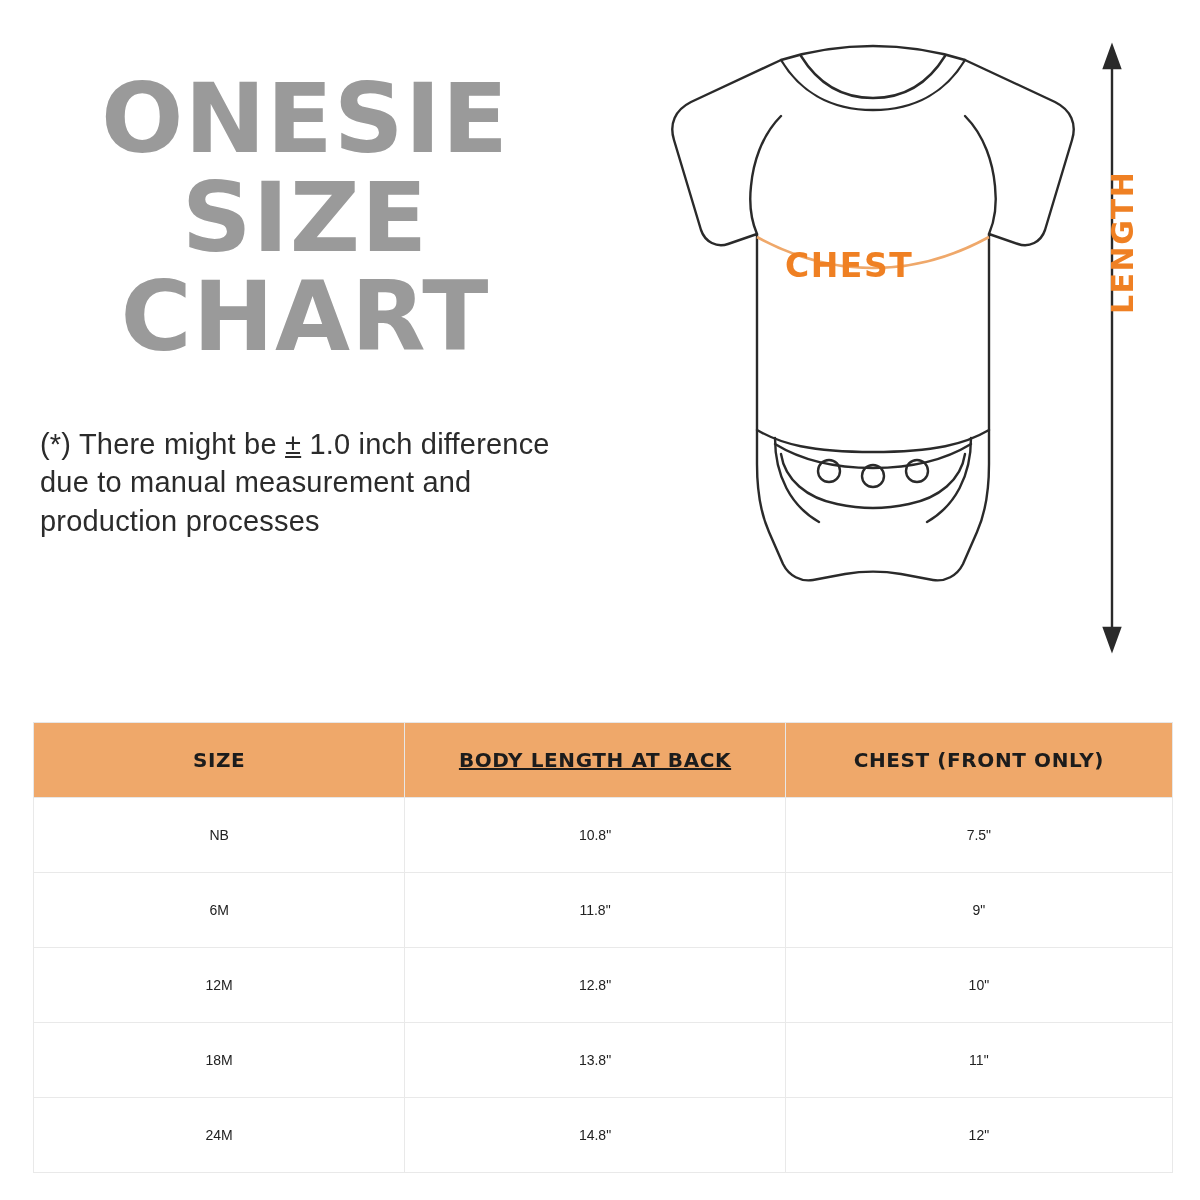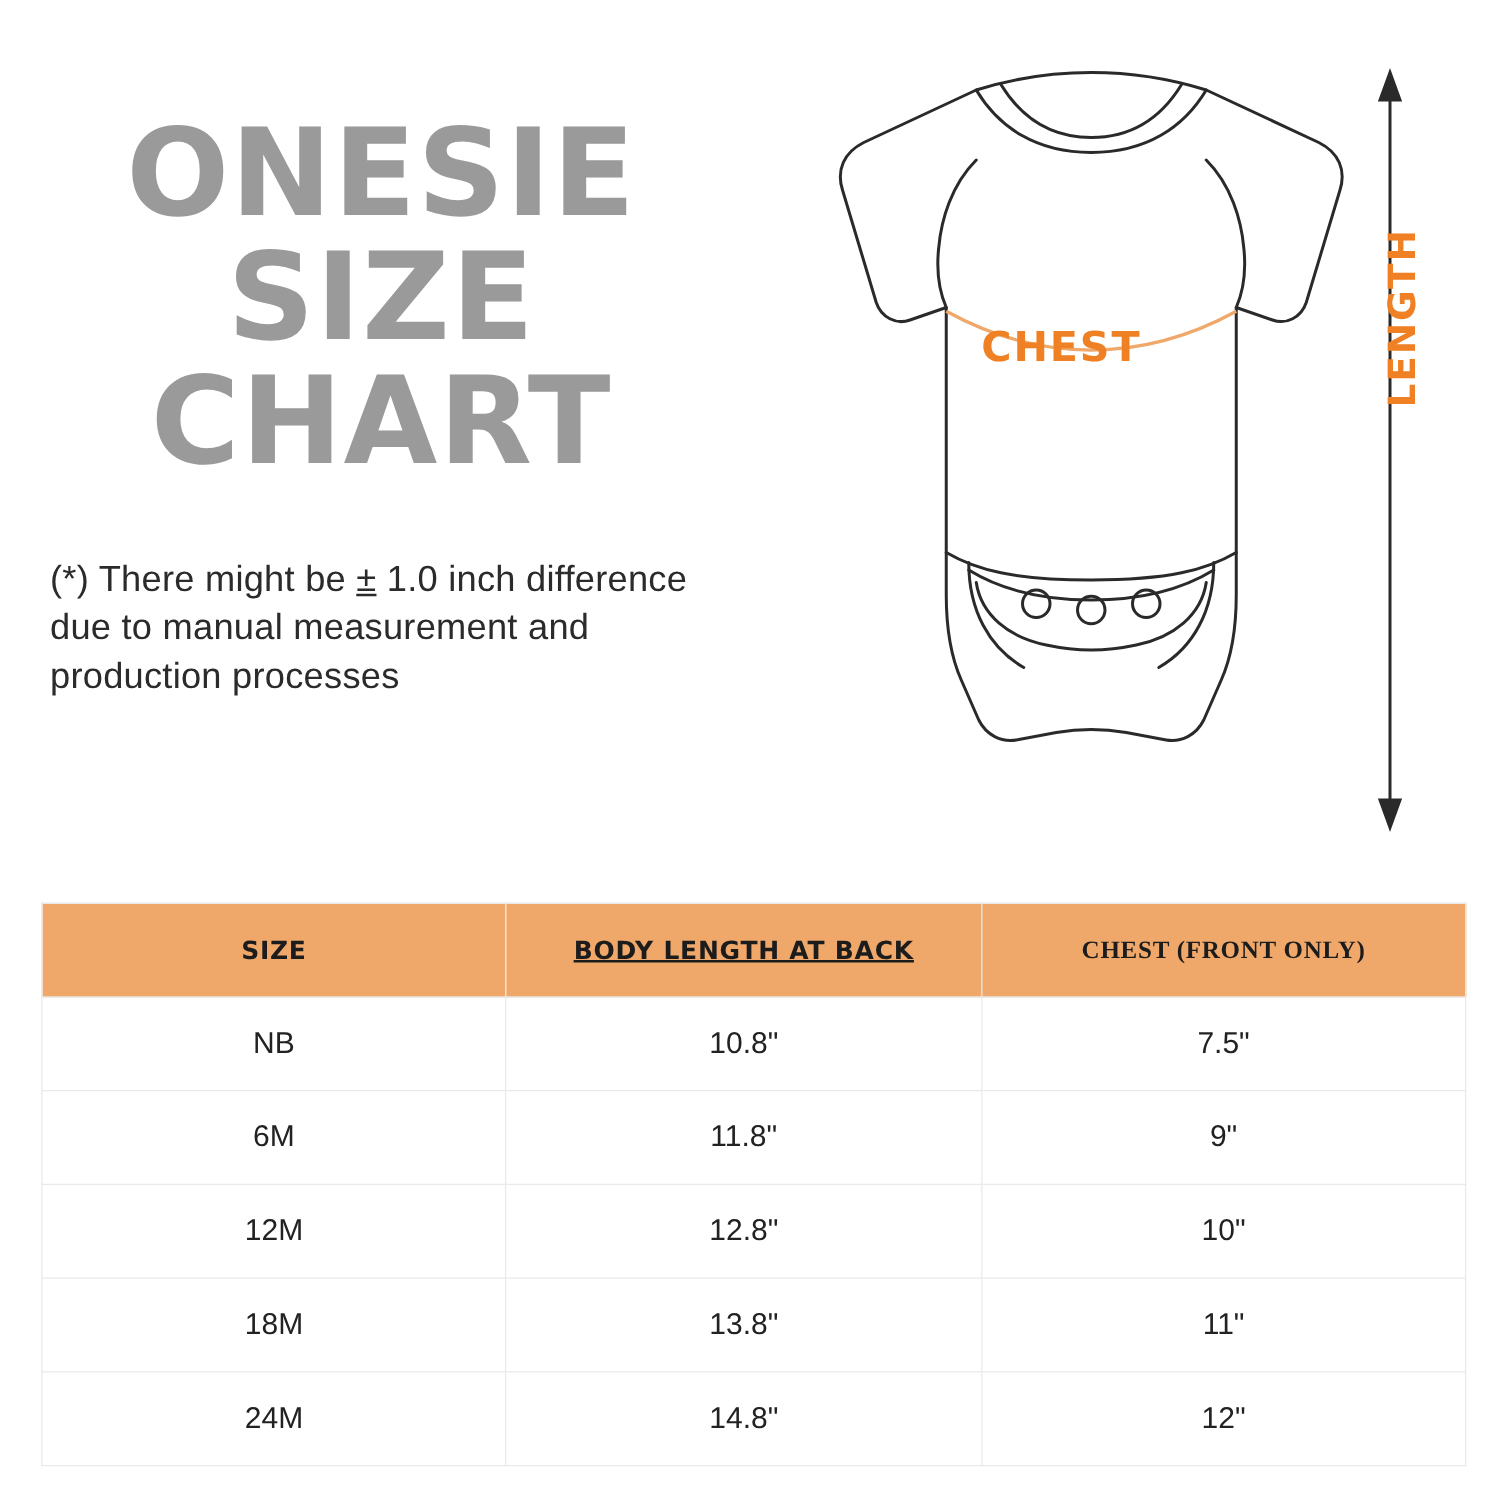--- a/index.html
+++ b/index.html
@@ -29,41 +29,41 @@
     font-weight: bold;
     line-height: 1.02;
     letter-spacing: 1px;
   }
   .title-line {
     display: block;
     font-size: 96px;
     font-family: "DejaVu Sans", sans-serif;
     font-weight: bold;
   }
-  .title-line.l1 { font-size: 97px; margin-top: 20px; }
+  .title-line.l1 { font-size: 97px; }
   .title-line.l2 { font-size: 97px; }
   .title-line.l3 { font-size: 97px; }
 
   .note {
     margin-top: 58px;
     color: #2b2b2b;
     font-size: 29px;
     line-height: 1.33;
     font-family: "Liberation Sans", sans-serif;
     letter-spacing: 0.2px;
   }
   .note .pm {
     text-decoration: underline;
   }
 
   
   #illustration {
     position: absolute;
     left: 585px;
-    top: 36px;
+    top: 24px;
     width: 580px;
     height: 660px;
   }
   #illustration svg {
     display: block;
   }
 
   .chest-label {
     position: absolute;
     left: 200px;
@@ -102,26 +102,26 @@
     color: #1c1c1c;
     font-size: 20px;
     font-weight: bold;
     letter-spacing: 0.6px;
     height: 72px;
     border: 1px solid #e7e7e7;
     font-family: "DejaVu Sans", sans-serif;
   }
   #size-table th.col-size { width: 32.6%; }
   #size-table th.col-length { width: 33.4%; text-decoration: underline; }
-  #size-table th.col-chest { width: 34%; font-family: Liberation Serif, serif; }
+  #size-table th.col-chest { width: 34%; }
 
   #size-table td {
     height: 72px;
     text-align: center;
-    font-size: 24px;
+    font-size: 14px;
     color: #222;
     border: 1px solid #e9e9e9;
     background: #ffffff;
   }
 </style>
 </head>
 <body>
 
 <div id="left-column">
   <div class="title-block">

